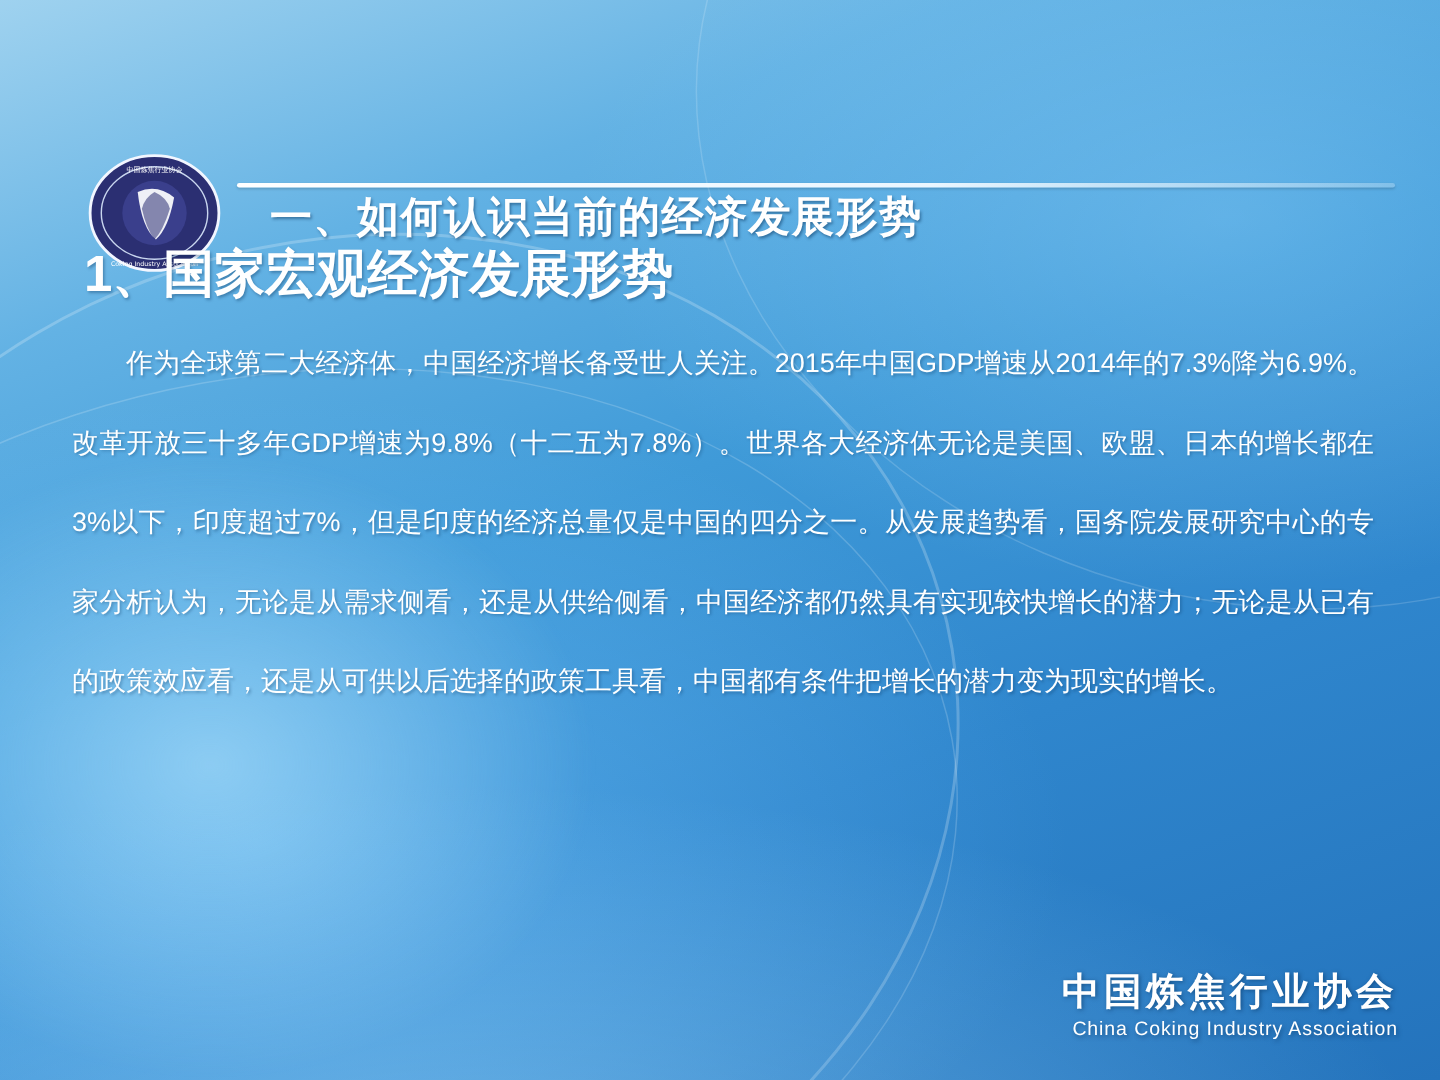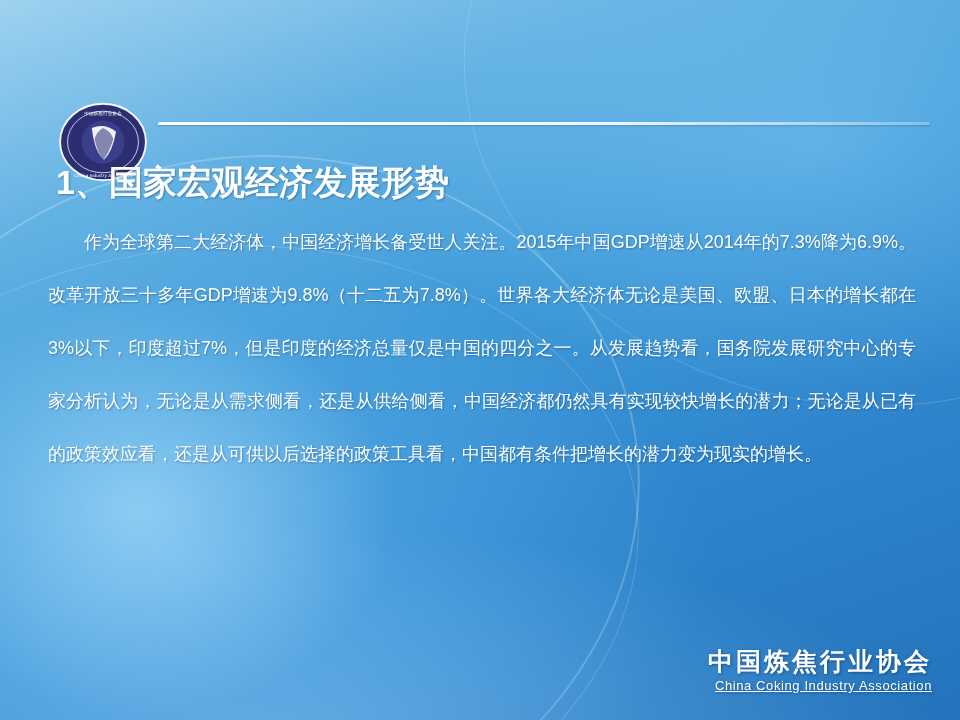--- a/index.html
+++ b/index.html
@@ -131,21 +131,20 @@
   .brand-cn {
     font-size: 25px;
     font-weight: bold;
     letter-spacing: 3px;
     line-height: 30px;
   }
   .brand-en {
     font-size: 13px;
     letter-spacing: 0.6px;
     line-height: 20px;
-    text-decoration: underline;
   }
 </style>
 </head>
 <body>
 
 <div class="slide">
 
   <div class="swoosh sw1"></div>
   <div class="swoosh sw2"></div>
   <div class="swoosh sw3"></div>
@@ -155,20 +154,21 @@
   <div class="header">
     <svg class="logo" viewBox="0 0 100 90">
       <ellipse cx="50" cy="45" rx="46" ry="41" fill="#2b2f72" stroke="#f2f6ff" stroke-width="2"></ellipse>
       <ellipse cx="50" cy="45" rx="38" ry="33" fill="none" stroke="#c9d6ef" stroke-width="1"></ellipse>
       <circle cx="50" cy="45" r="23" fill="#3a3f8c"></circle>
       <path d="M38 30 q14 -6 26 4 q-4 22 -13 30 q-10 -8 -13 -34 z" fill="#ffffff" opacity="0.92"></path>
       <path d="M50 30 q9 4 11 12 q-5 16 -11 22 q-6 -8 -9 -22 q2 -8 9 -12 z" fill="#2b2f72" opacity="0.55"></path>
       <text x="50" y="16" font-size="5" fill="#ffffff" text-anchor="middle" font-family="DejaVu Sans, sans-serif">中国炼焦行业协会</text>
       <text x="50" y="83" font-size="4.5" fill="#ffffff" text-anchor="middle" font-family="DejaVu Sans, sans-serif">Coking Industry Association</text>
     </svg>
+    <div class="title">一、如何认识当前的经济发展形势</div>
   </div>
   <div class="header-rule"></div>
 
   <div class="subtitle">1、国家宏观经济发展形势</div>
 
   <div class="body-text">作为全球第二大经济体，中国经济增长备受世人关注。2015年中国GDP增速从2014年的7.3%降为6.9%。改革开放三十多年GDP增速为9.8%（十二五为7.8%）。世界各大经济体无论是美国、欧盟、日本的增长都在3%以下，印度超过7%，但是印度的经济总量仅是中国的四分之一。从发展趋势看，国务院发展研究中心的专家分析认为，无论是从需求侧看，还是从供给侧看，中国经济都仍然具有实现较快增长的潜力；无论是从已有的政策效应看，还是从可供以后选择的政策工具看，中国都有条件把增长的潜力变为现实的增长。</div>
 
   <div class="brand">
     <div class="brand-cn">中国炼焦行业协会</div>
     <div class="brand-en">China Coking Industry Association</div>

